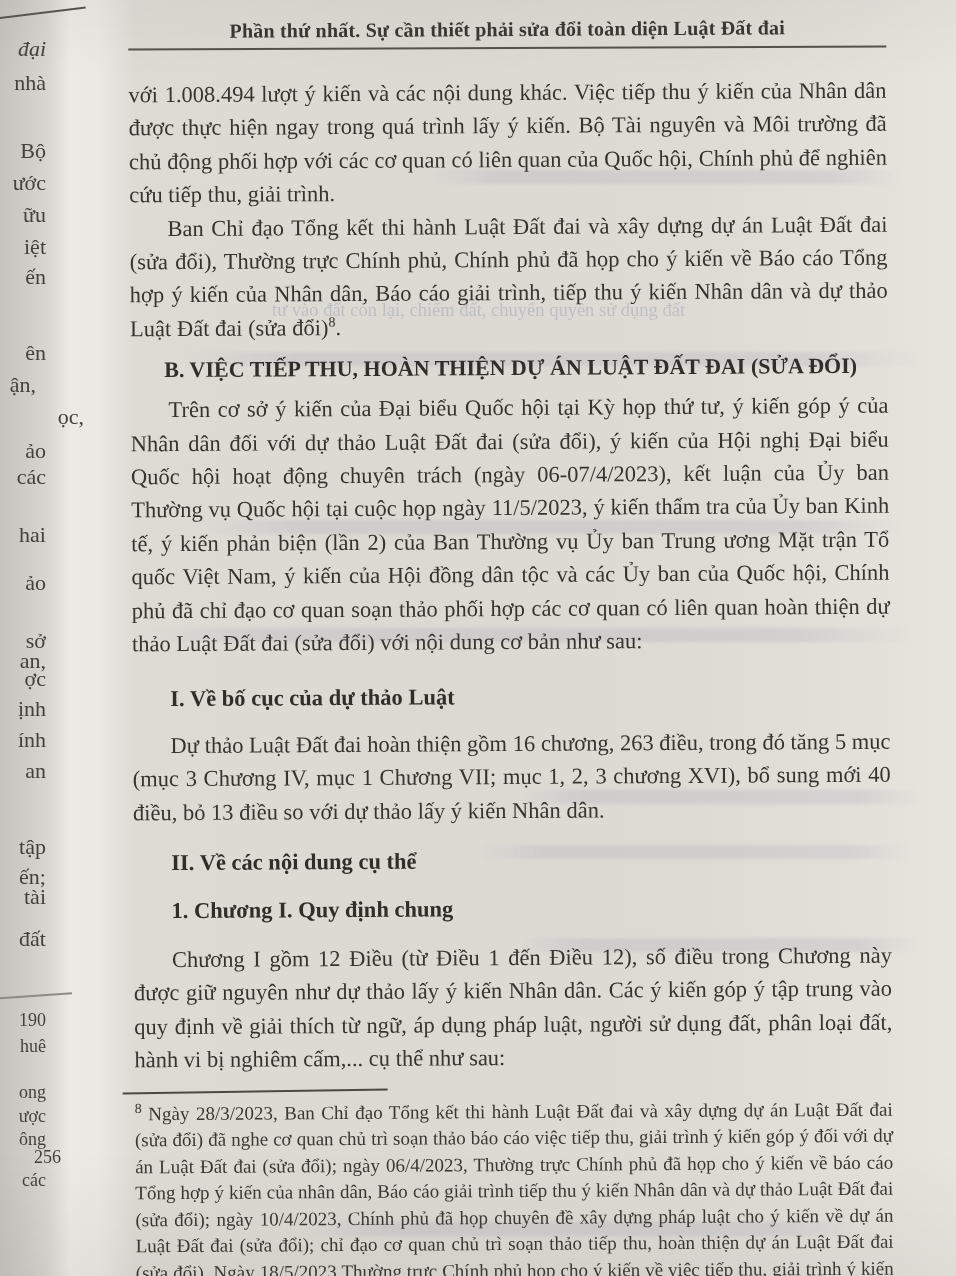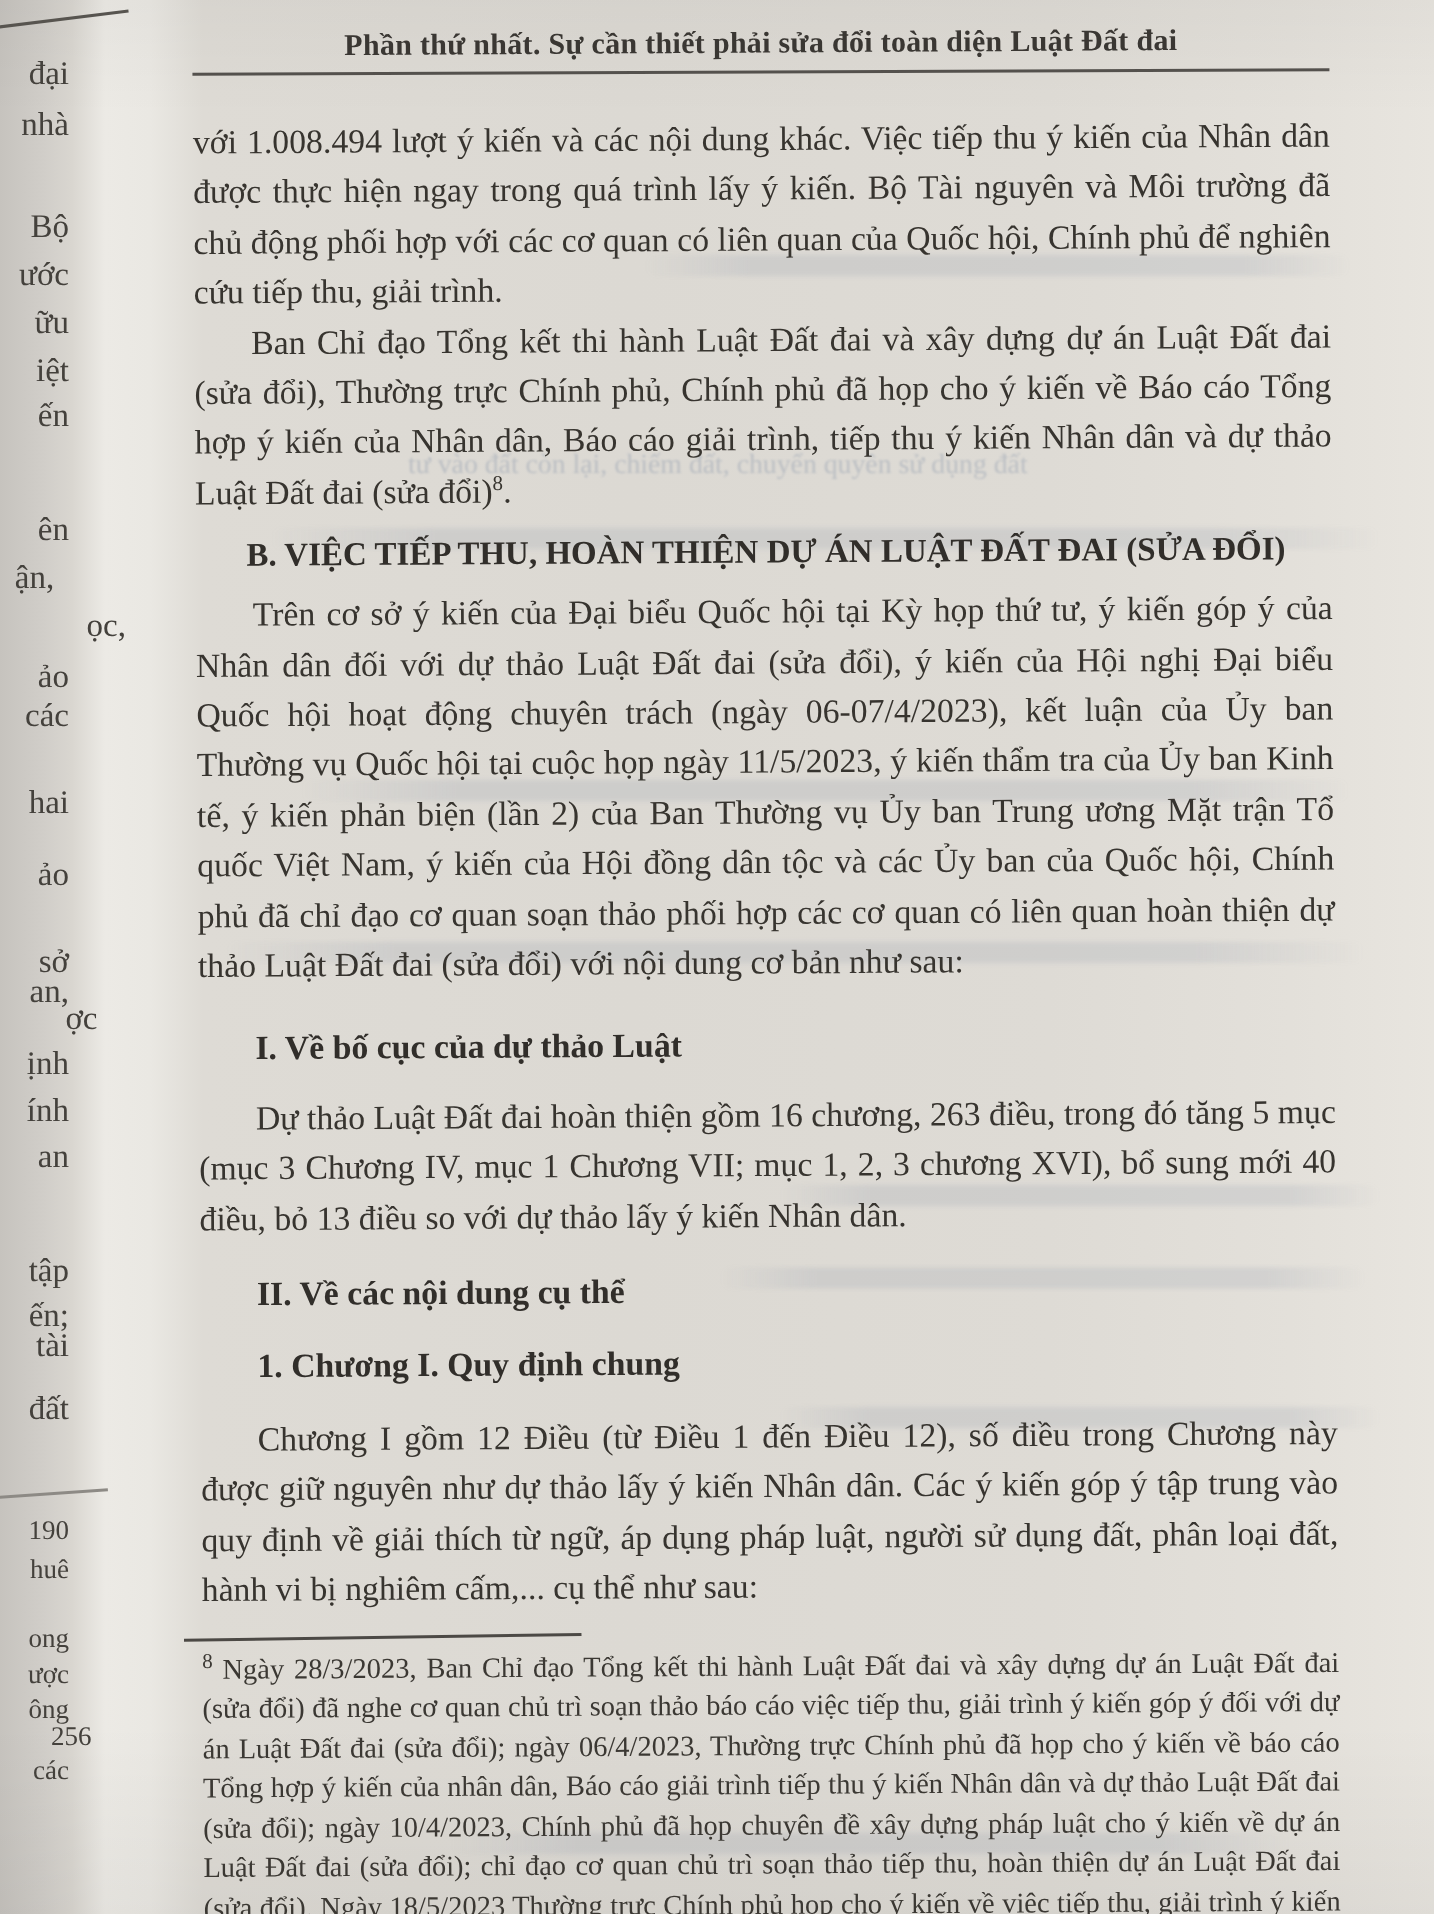--- a/index.html
+++ b/index.html
@@ -56,37 +56,37 @@
       filter:blur(1.5px);}
 </style>
 </head>
 <body>
 
 <div id="scan">
 
   <div id="margin-strip">
     <div class="left-header-rule"></div>
     <div class="left-fn-sep"></div>
-  <span class="mfrag" style="top: 36px;">đại</span>
+  <span class="mfrag" style="top: 36px; font-style: italic;">đại</span>
       <span class="mfrag" style="top: 70px;">nhà</span>
       <span class="mfrag" style="top: 138px;">Bộ</span>
       <span class="mfrag" style="top: 170px;">ước</span>
       <span class="mfrag" style="top: 202px;">ữu</span>
       <span class="mfrag" style="top: 234px;">iệt</span>
       <span class="mfrag" style="top: 264px;">ến</span>
       <span class="mfrag" style="top: 340px;">ên</span>
       <span class="mfrag" style="top: 372px; text-align: center;">ận,</span>
       <span class="mfrag" style="top: 404px; padding-left: 38px;">ọc,</span>
       <span class="mfrag" style="top: 438px;">ảo</span>
       <span class="mfrag" style="top: 464px;">các</span>
       <span class="mfrag" style="top: 510px; margin-top: 12px;">hai</span>
       <span class="mfrag" style="top: 570px;">ảo</span>
       <span class="mfrag" style="top: 628px;">sở</span>
       <span class="mfrag" style="top: 648px; text-align: right;">an,</span>
-      <span class="mfrag" style="top: 666px; padding-left: 19px;">ợc</span>
+      <span class="mfrag" style="top: 666px;">ợc</span>
       <span class="mfrag" style="top: 696px;">ịnh</span>
       <span class="mfrag" style="top: 727px;">ính</span>
       <span class="mfrag" style="top: 758px;">an</span>
       <span class="mfrag" style="top: 834px;">tập</span>
       <span class="mfrag" style="top: 864px;">ến;</span>
       <span class="mfrag" style="top: 884px;">tài</span>
       <span class="mfrag" style="top: 926px;">đất</span>
       <span class="mfrag fn" style="top: 1010px;">190</span>
       <span class="mfrag fn" style="top: 1036px;">huê</span>
       <span class="mfrag fn" style="top: 1082px;">ong</span>

